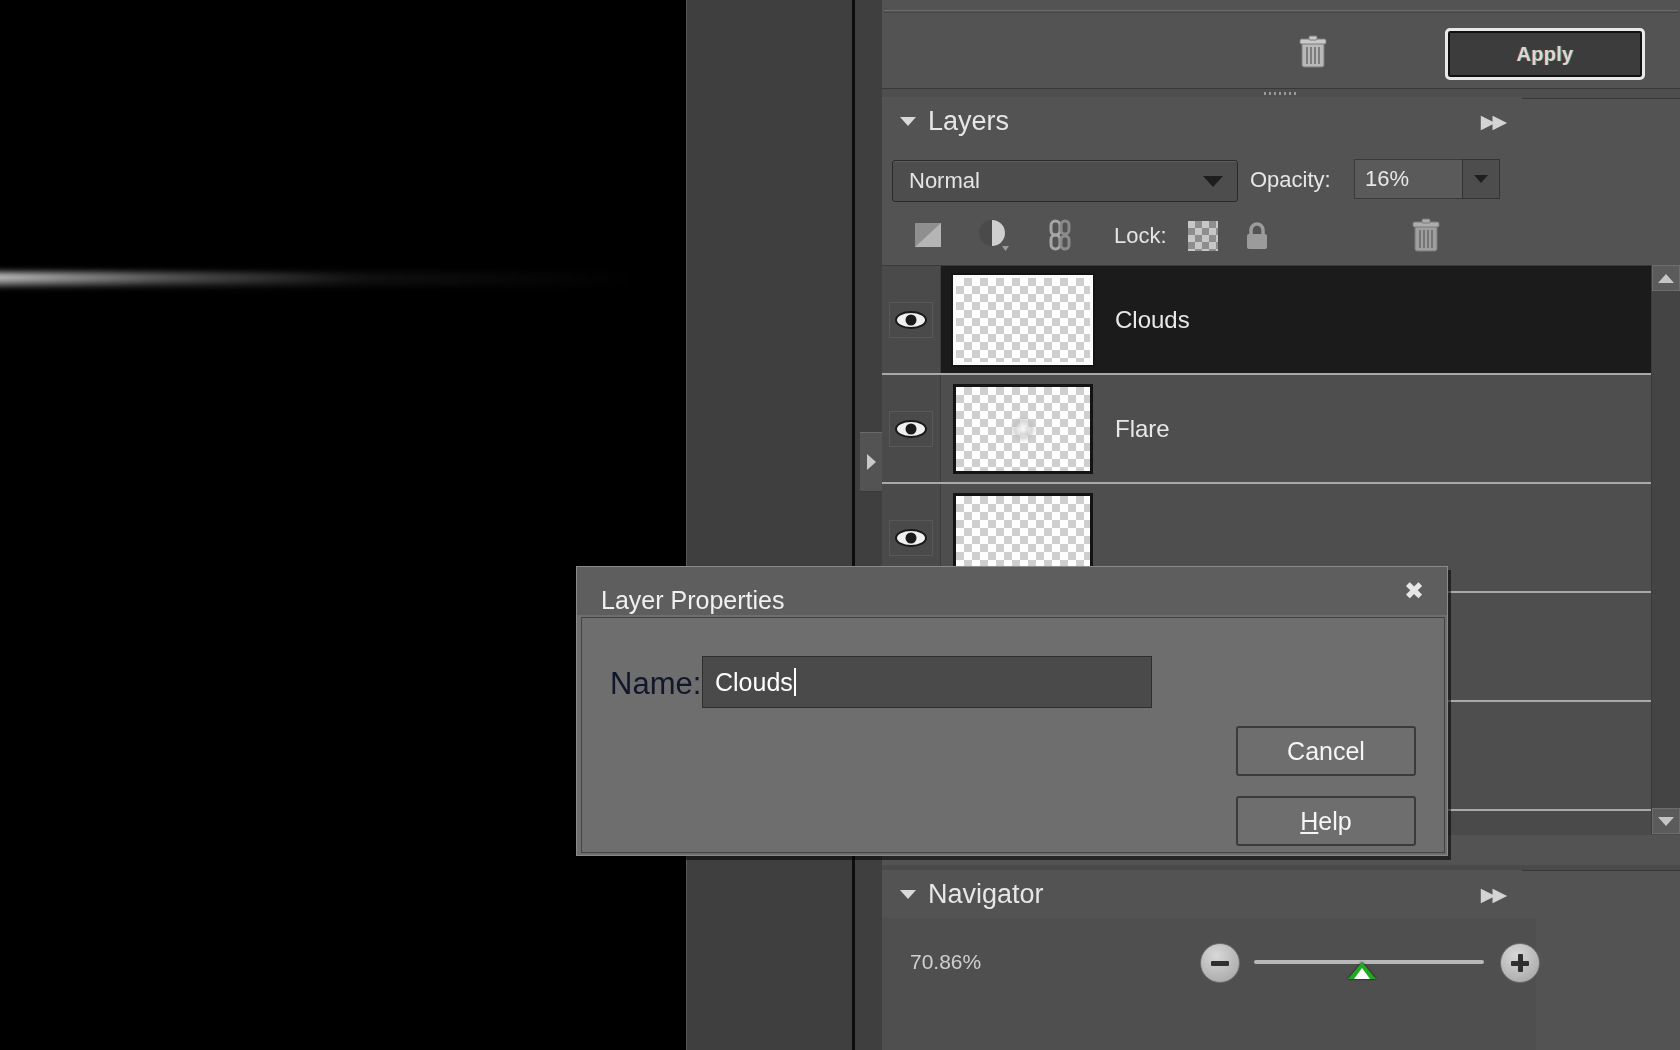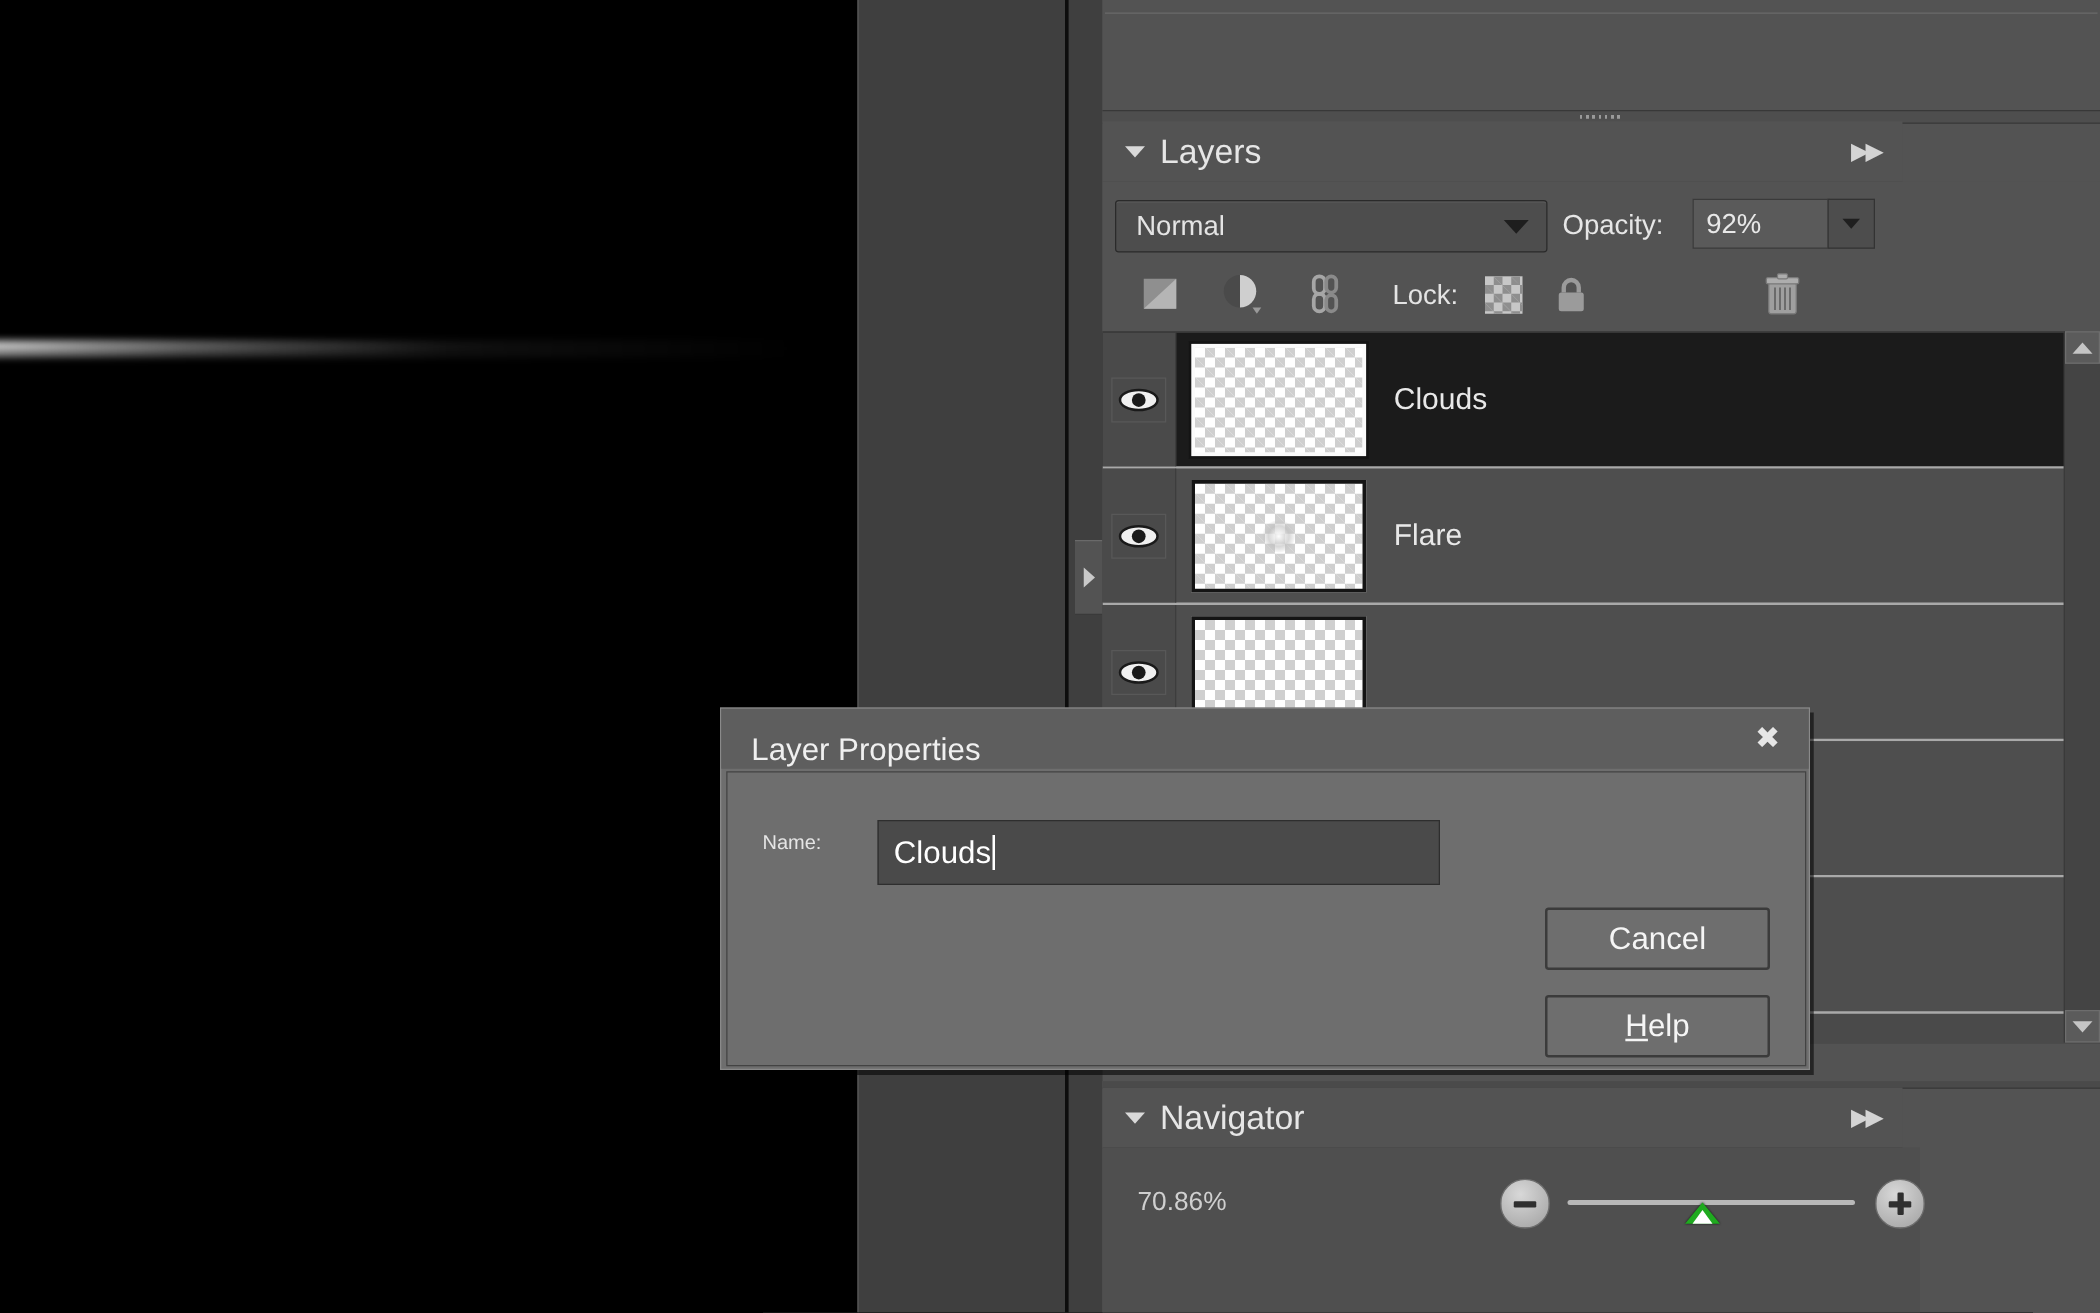--- a/index.html
+++ b/index.html
@@ -394,21 +394,21 @@
   }
   .dlg-body {
     position: absolute; left: 4px; top: 50px;
     width: 864px; height: 236px;
     background: #6e6e6e;
     border: 1px solid #434343;
     box-sizing: border-box;
   }
   .name-label {
     position: absolute; left: 28px; top: 48px;
-    color: #e5e5e5; font-size: 16px; text-align: right;
+    color: #0f172a; font-size: 31px; text-align: right;
   }
   .name-input {
     position: absolute; left: 120px; top: 38px;
     width: 448px; height: 50px;
     background: #4a4a4a;
     border: 1px solid #2e2e2e;
     display: flex; align-items: center;
   }
   .name-input .val {
     margin-left: 12px;
@@ -450,20 +450,36 @@
   <div class="gutter-right"></div>
 
   <div class="dock-expander">
     <span class="tri"></span>
   </div>
 
   <div class="dock">
 
     <div class="adj-panel">
       <div class="adj-top-rule"></div>
+      <div class="adj-row">
+        <div class="trash-adj">
+          <svg width="28" height="34" viewBox="0 0 28 34">
+            <rect x="3" y="8" width="22" height="24" rx="2" fill="#b9b9b9" stroke="#7d7d7d"></rect>
+            <rect x="1" y="4" width="26" height="5" rx="1.5" fill="#c9c9c9" stroke="#7d7d7d"></rect>
+            <rect x="10" y="1" width="8" height="4" rx="1" fill="#c9c9c9" stroke="#7d7d7d"></rect>
+            <g stroke="#6f6f6f" stroke-width="1.6">
+              <line x1="8" y1="12" x2="8" y2="29"></line>
+              <line x1="12" y1="12" x2="12" y2="29"></line>
+              <line x1="16" y1="12" x2="16" y2="29"></line>
+              <line x1="20" y1="12" x2="20" y2="29"></line>
+            </g>
+          </svg>
+        </div>
+        <div class="apply-btn">Apply</div>
+      </div>
     </div>
 
     <div class="dock-split">
       <div class="grip-dots"></div>
     </div>
 
     <div class="layers-panel">
 
       <div class="panel-header layers-header">
         <span class="disc-tri"></span>
@@ -473,21 +489,21 @@
 
       <div class="layers-controls">
 
         <div class="blend-select">
           <span class="btxt">Normal</span>
           <span class="caret"></span>
         </div>
 
         <div class="opacity-label">Opacity:</div>
         <div class="opacity-field">
-          <span class="otxt">92%</span>
+          <span class="otxt">16%</span>
         </div>
         <div class="opacity-caret">
           <i></i>
         </div>
 
         <div class="lock-row">
 
           <div class="icon-slot" style="left:26px">
             <svg width="32" height="32" viewBox="0 0 32 32">
               <rect x="3" y="4" width="26" height="24" fill="#8f8f8f"></rect>

